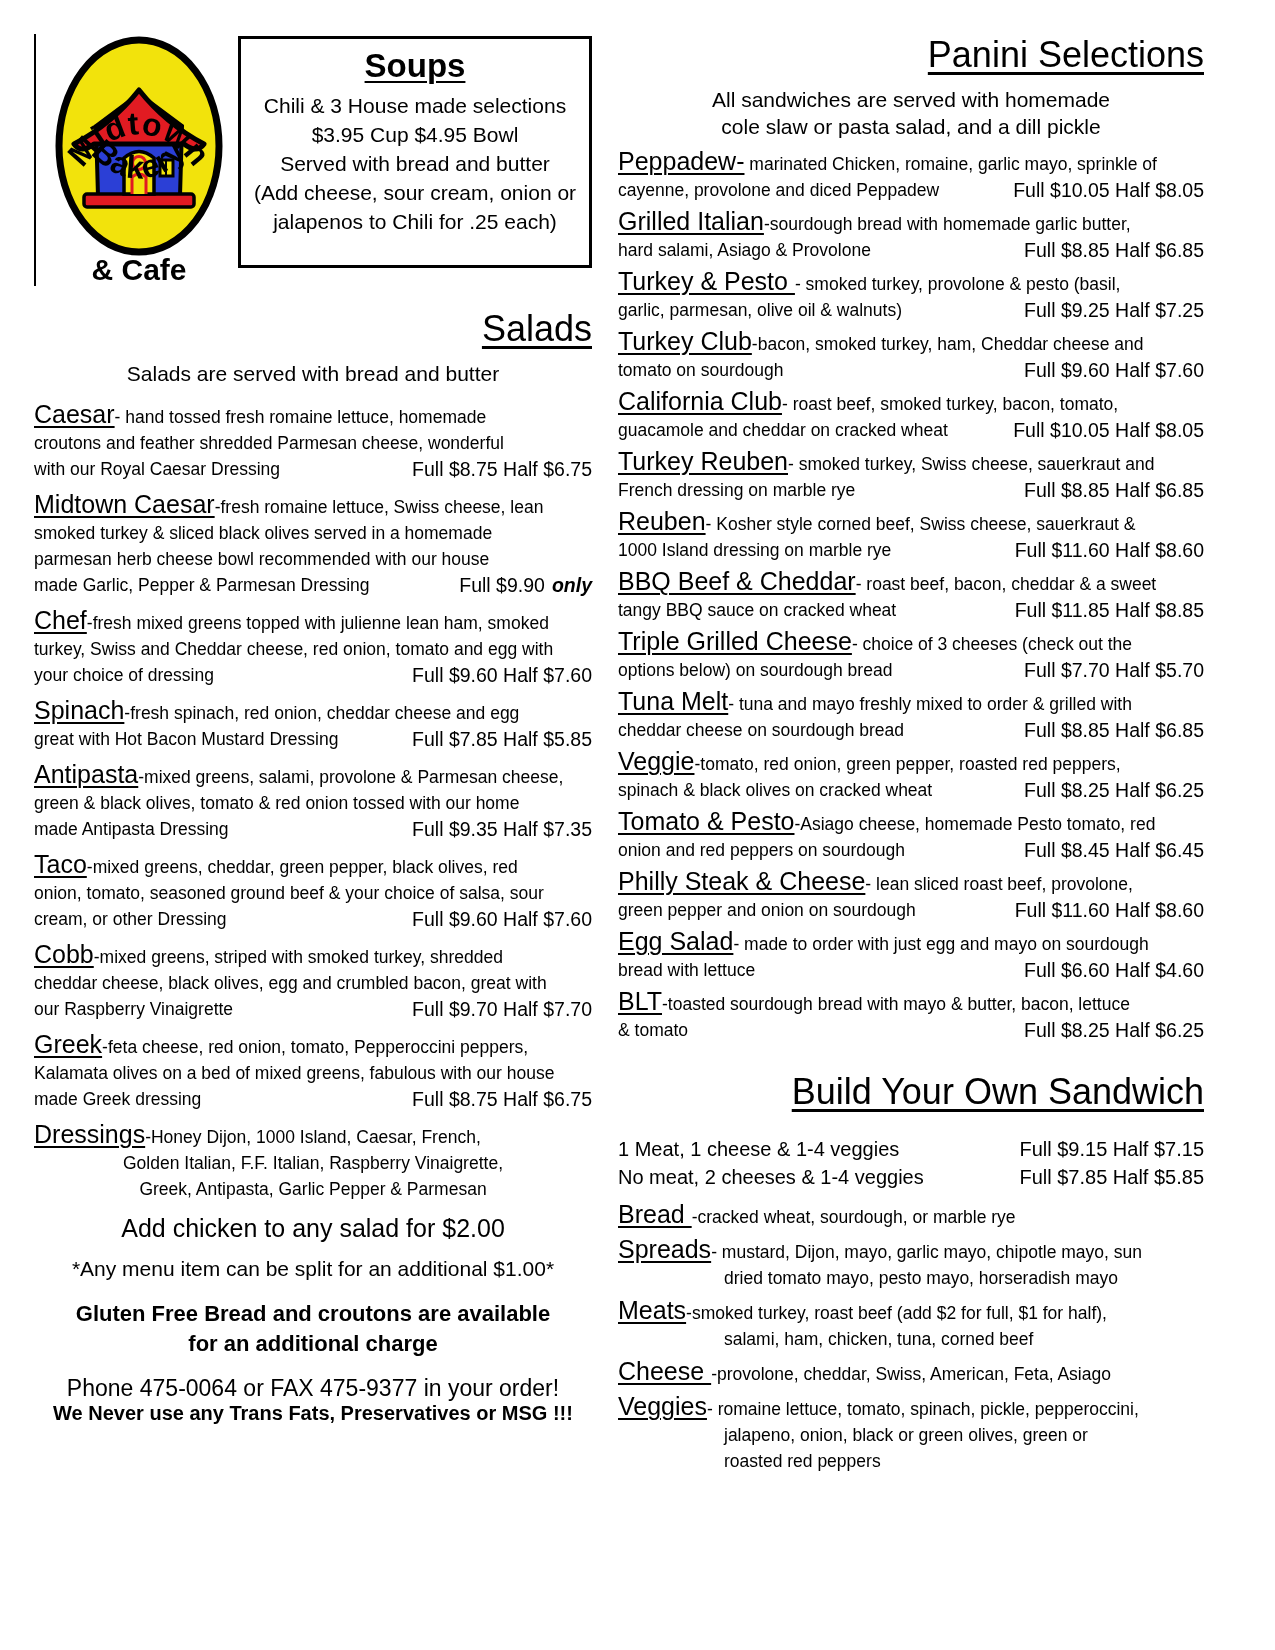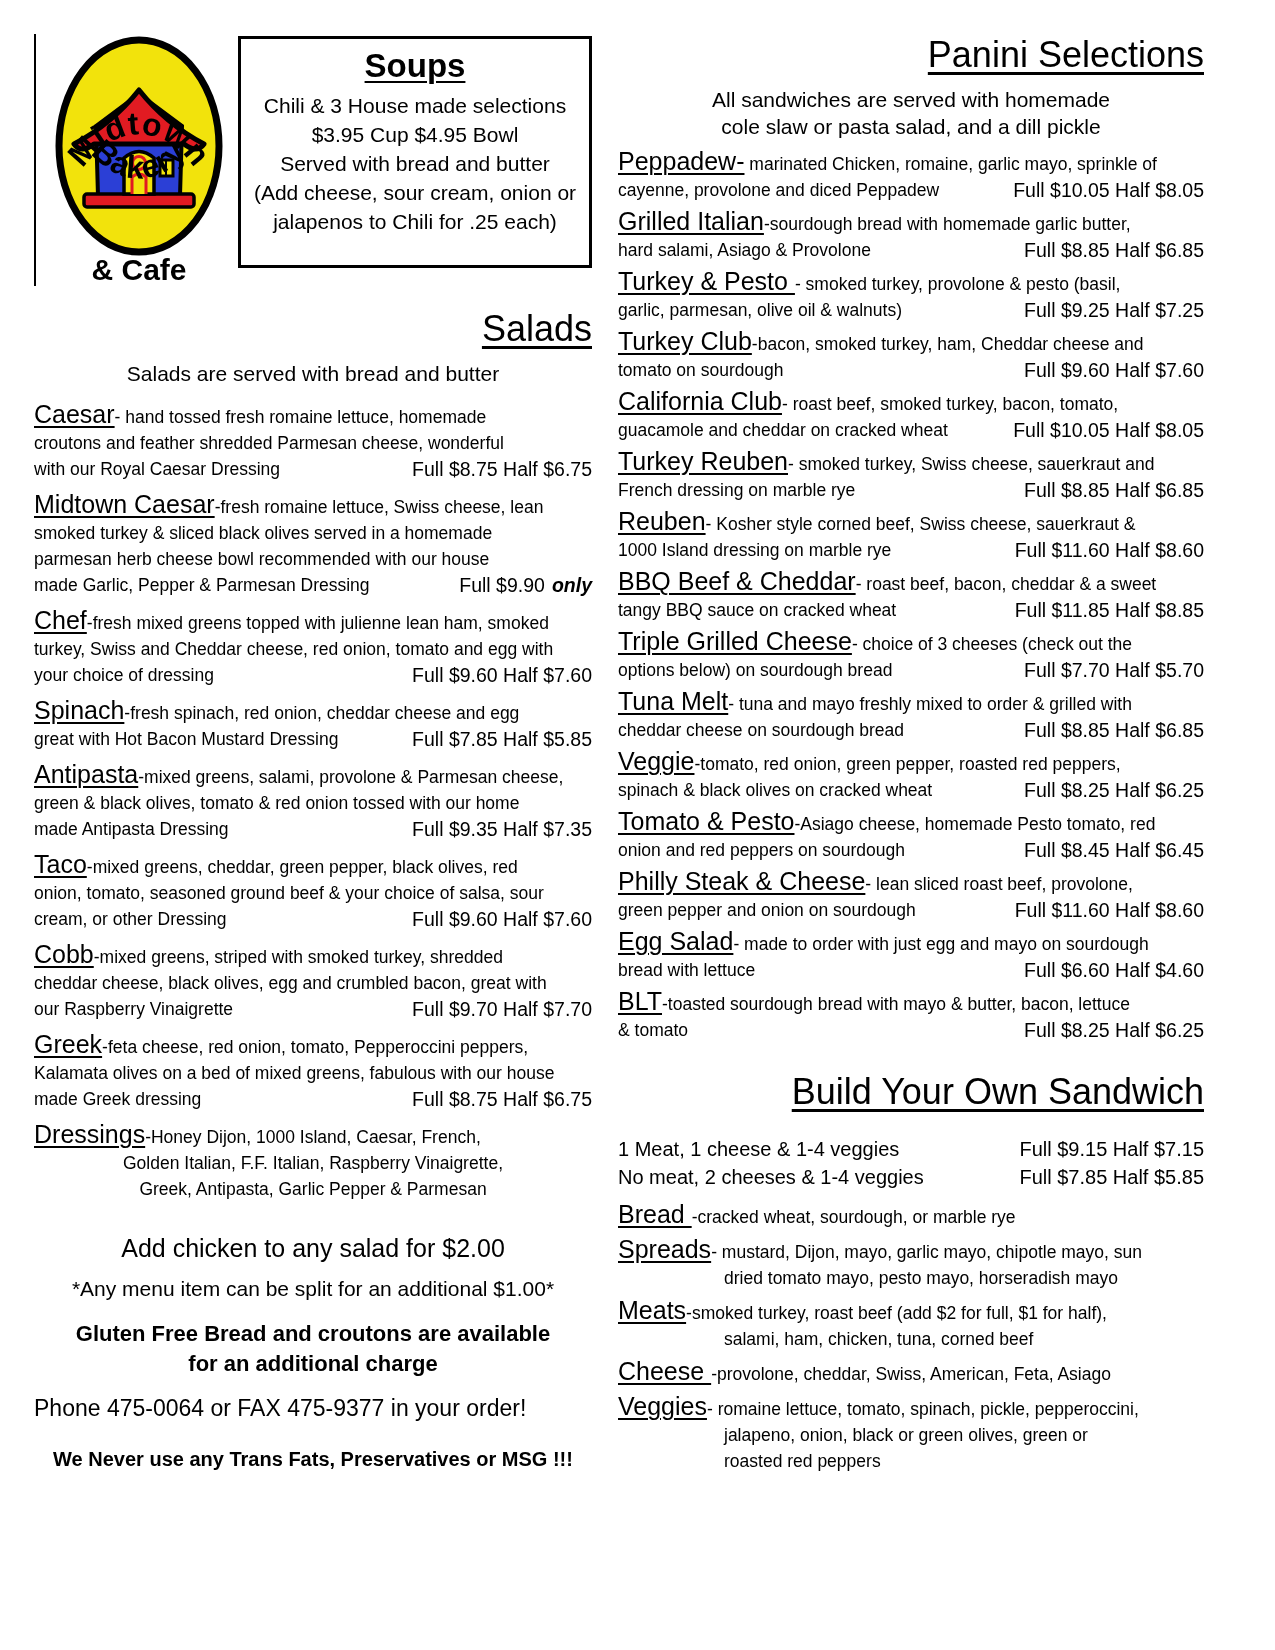--- a/index.html
+++ b/index.html
@@ -25,24 +25,24 @@
   .item{margin-bottom:9px;}
   .line{font-size:17.5px;line-height:26px;white-space:nowrap;}
   .item-name{font-size:25px;text-decoration:underline;text-decoration-thickness:2px;text-underline-offset:3px;}
   .line.last{display:flex;justify-content:space-between;}
   .price{font-size:19.5px;white-space:nowrap;}
   .note{font-weight:bold;font-style:italic;margin-left:7px;font-size:19.5px;}
 
   .centered{text-align:center;}
   .dressings .line.centered{white-space:normal;}
 
-  .add-chicken{font-size:25px;text-align:center;margin:32px 0 14px 0;}
+  .add-chicken{font-size:25px;text-align:center;margin:12px 0 14px 0;}
   .split-note{font-size:21px;text-align:center;margin-bottom:18px;}
   .gluten{font-size:22px;font-weight:bold;text-align:center;line-height:30px;margin-bottom:16px;}
-  .phone{font-size:23px;text-align:left;margin-bottom:26px;}
+  .phone{font-size:23px;text-align:center;}
   .msg{font-size:20px;font-weight:bold;text-align:center;}
   .msg .u{text-decoration-thickness:2px;text-underline-offset:3px;}
 
   
   .panini-title{margin-top:0;}
   .p-item{margin-bottom:5px;}
   .byo-title{margin-top:28px;margin-bottom:22px;}
   .byo-row{display:flex;justify-content:space-between;font-size:20px;line-height:28px;align-items:center;}
   .byo-row .byo-price{font-size:20px;}
   .byo-options{margin-top:10px;}

